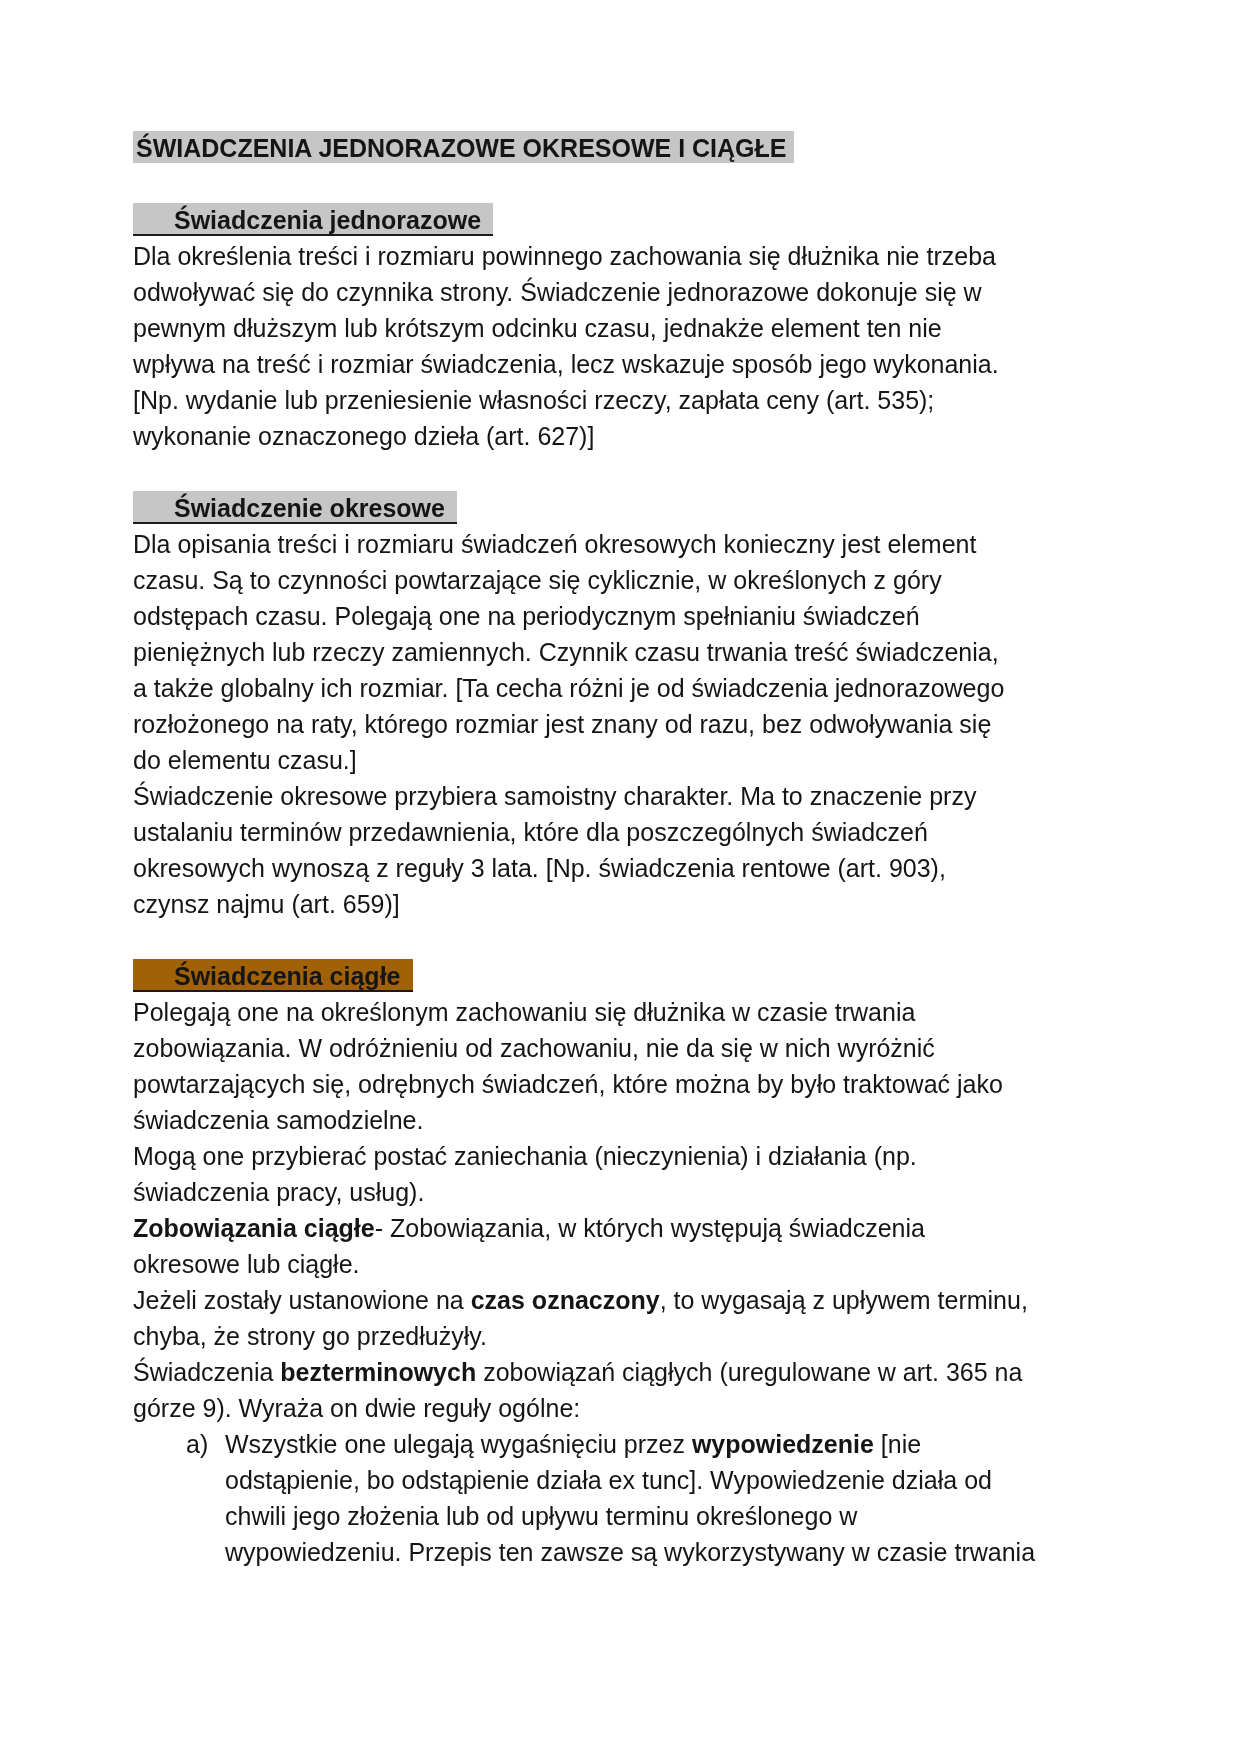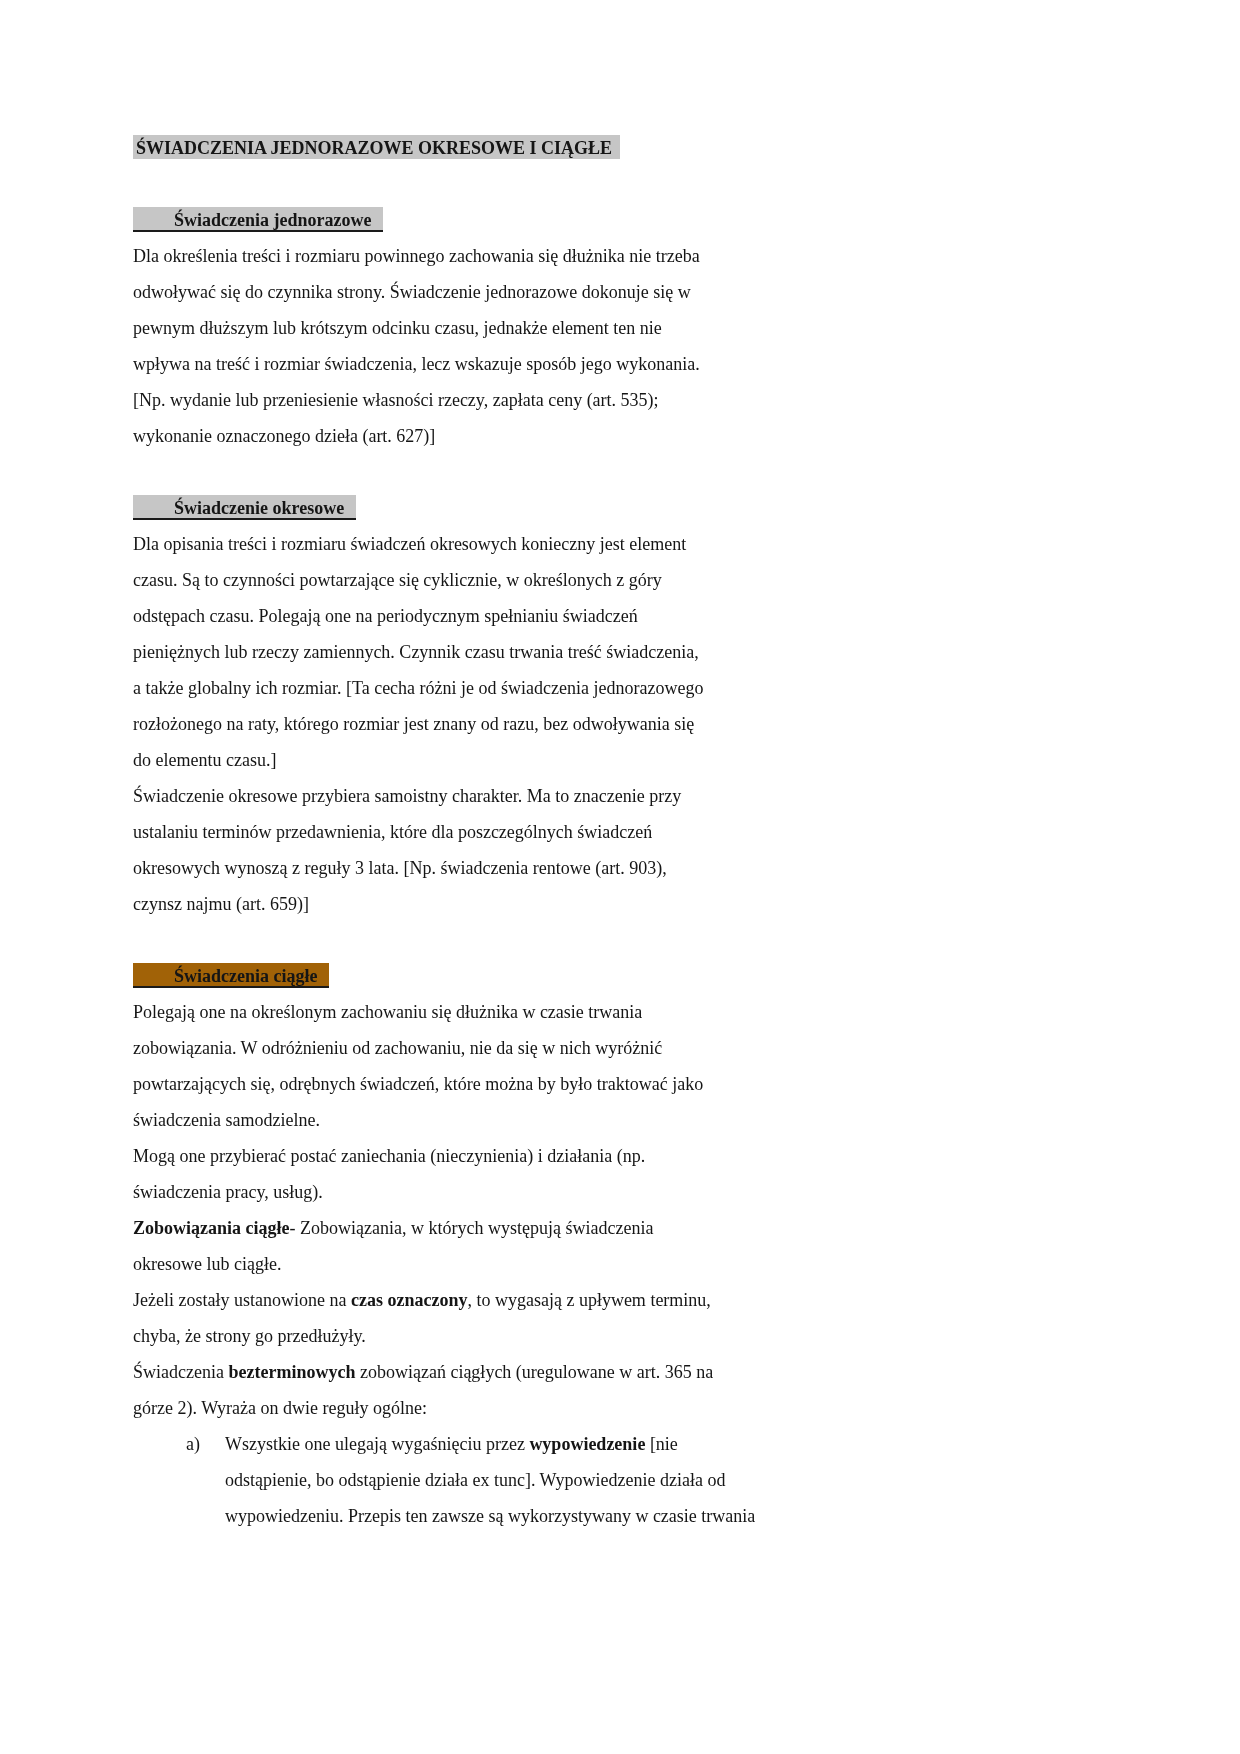--- a/index.html
+++ b/index.html
@@ -4,22 +4,22 @@
 <style>
   html, body { margin: 0; padding: 0; }
   body { background: #888; }
   #page {
     position: relative;
     width: 1240px;
     height: 1754px;
     margin: 0 auto;
     background: #ffffff;
     overflow: hidden;
-    font-family: Liberation Serif, serif;
-    font-size: 18px;
+    font-family: Liberation Sans, sans-serif;
+    font-size: 25px;
     color: #151515;
   }
   #doc-content {
     position: absolute;
     left: 133px;
     top: 130px;
     right: 110px;
   }
   .line {
     height: 36px;
@@ -80,18 +80,19 @@
       <div class="line"><span class="run">zobowiązania. W odróżnieniu od zachowaniu, nie da się w nich wyróżnić</span></div>
       <div class="line"><span class="run">powtarzających się, odrębnych świadczeń, które można by było traktować jako</span></div>
       <div class="line"><span class="run">świadczenia samodzielne.</span></div>
       <div class="line"><span class="run">Mogą one przybierać postać zaniechania (nieczynienia) i działania (np.</span></div>
       <div class="line"><span class="run">świadczenia pracy, usług).</span></div>
       <div class="line"><span class="run bold">Zobowiązania ciągłe</span><span class="run">- Zobowiązania, w których występują świadczenia</span></div>
       <div class="line"><span class="run">okresowe lub ciągłe.</span></div>
       <div class="line"><span class="run">Jeżeli zostały ustanowione na </span><span class="run bold">czas oznaczony</span><span class="run">, to wygasają z upływem terminu,</span></div>
       <div class="line"><span class="run">chyba, że strony go przedłużyły.</span></div>
       <div class="line"><span class="run">Świadczenia </span><span class="run bold">bezterminowych</span><span class="run"> zobowiązań ciągłych (uregulowane w art. 365 na</span></div>
-      <div class="line"><span class="run">górze 2). Wyraża on dwie reguły ogólne:</span></div>
+      <div class="line"><span class="run">górze 9). Wyraża on dwie reguły ogólne:</span></div>
       <div class="line list-line"><span class="list-marker">a)</span><span class="run">Wszystkie one ulegają wygaśnięciu przez </span><span class="run bold">wypowiedzenie</span><span class="run"> [nie</span></div>
       <div class="line list-line"><span class="run">odstąpienie, bo odstąpienie działa ex tunc]. Wypowiedzenie działa od</span></div>
+      <div class="line list-line"><span class="run">chwili jego złożenia lub od upływu terminu określonego w</span></div>
       <div class="line list-line"><span class="run">wypowiedzeniu. Przepis ten zawsze są wykorzystywany w czasie trwania</span></div>
     </div>
 </div>
 
 </body></html>

